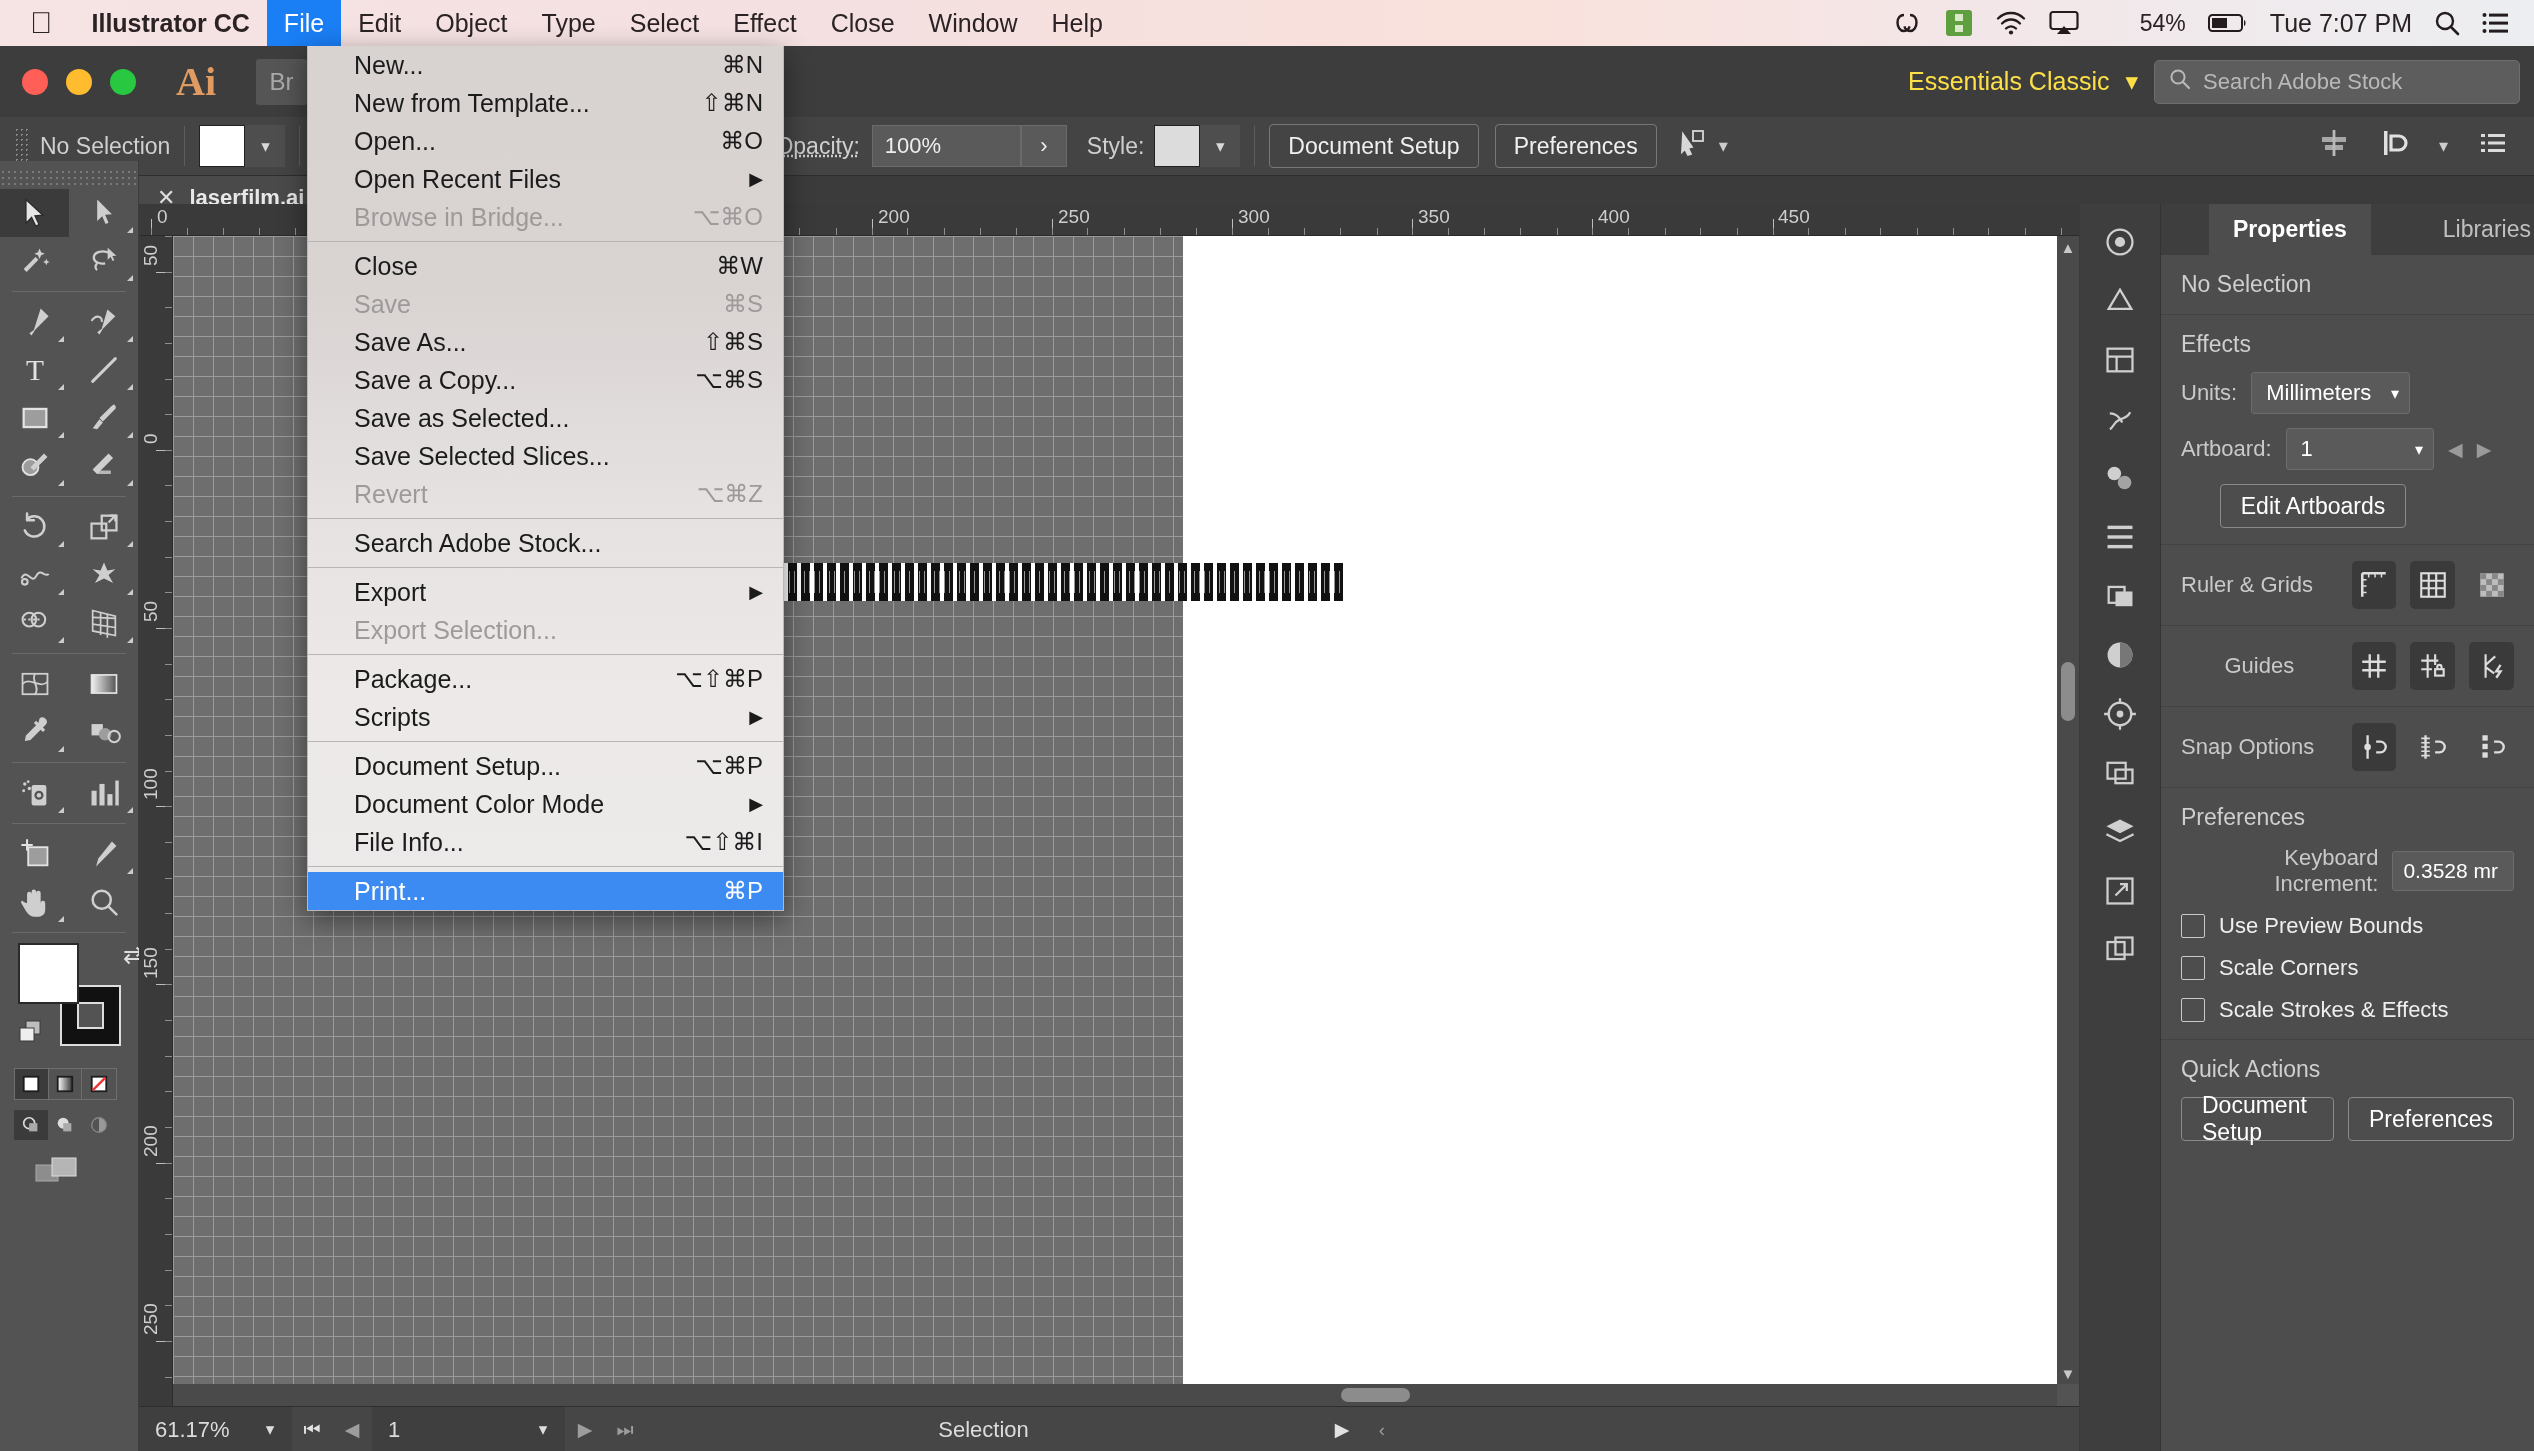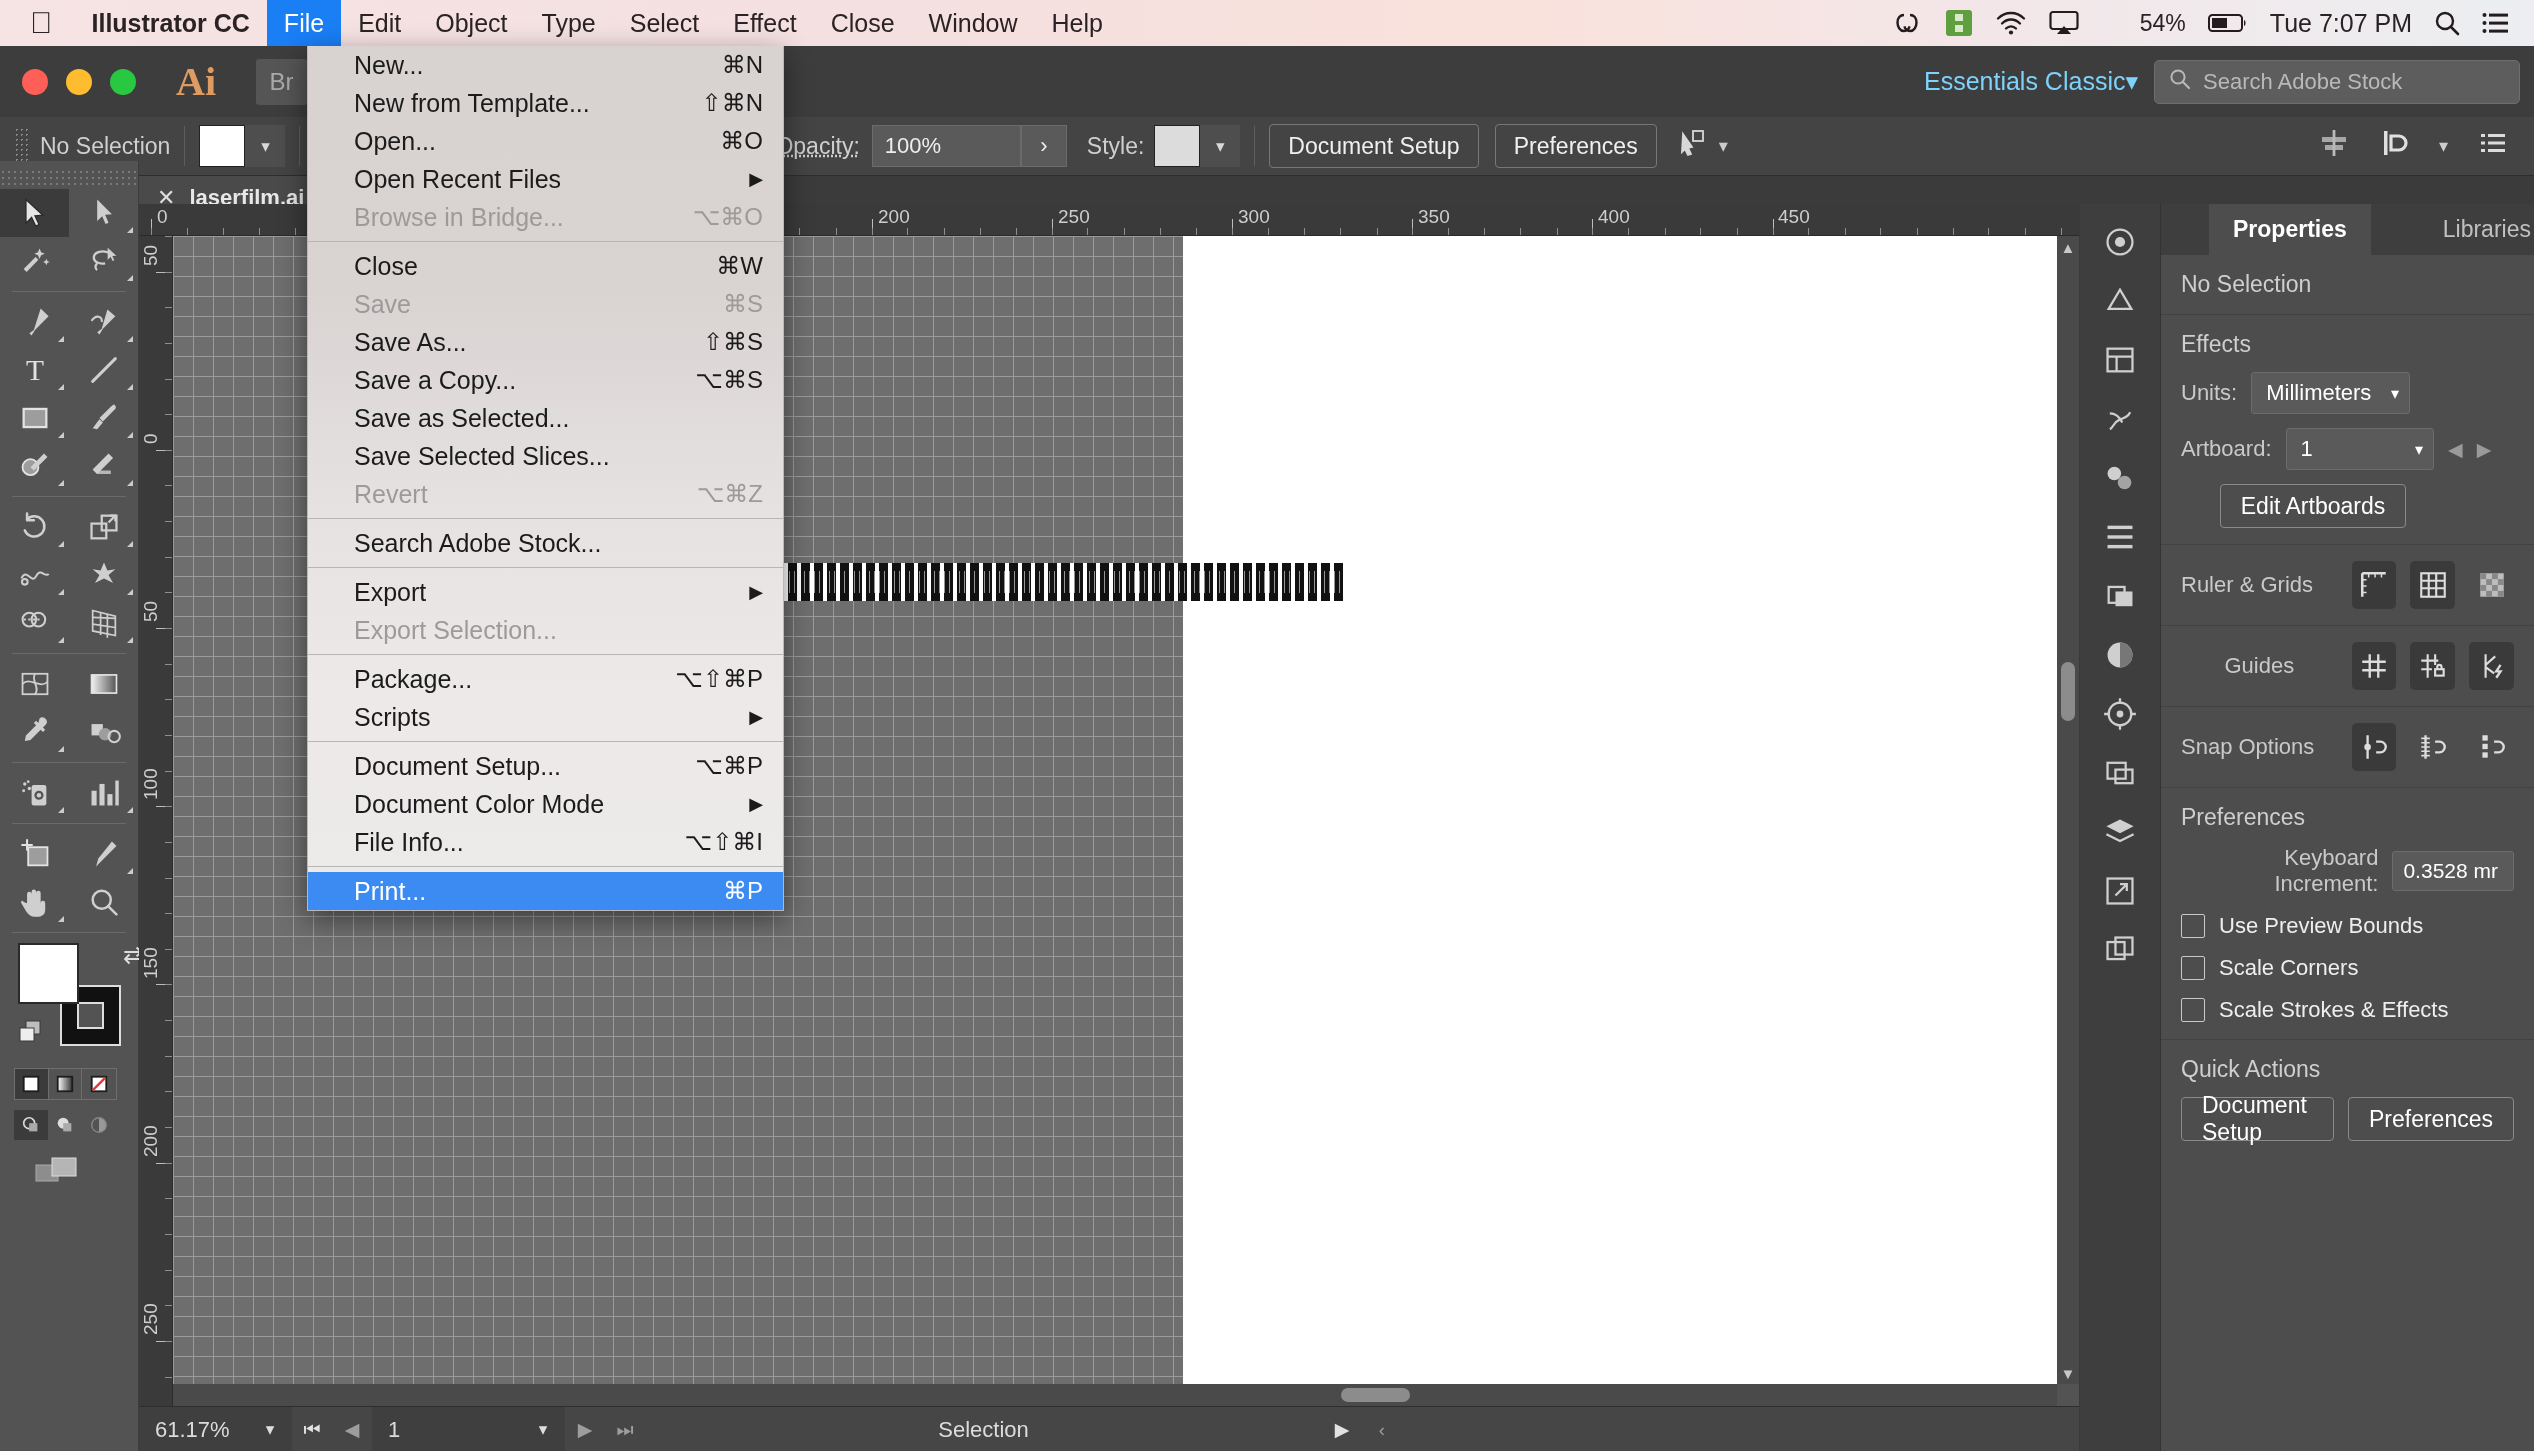--- a/index.html
+++ b/index.html
@@ -22,21 +22,21 @@
   #appwin{position:absolute;left:0;top:46px;width:2534px;height:1406px;background:#535353;}
 
   
   #titlebar{position:relative;height:71px;background:#3d3d3d;display:flex;align-items:center;}
   .traffic{display:flex;gap:18px;margin-left:22px;}
   .tl{width:26px;height:26px;border-radius:50%;}
   .tl.r{background:#ff5f57;} .tl.y{background:#febc2e;} .tl.g{background:#28c840;}
   #ai-logo{margin-left:40px;color:#e09b62;font-size:40px;font-weight:bold;font-family:"Liberation Serif",serif;line-height:1;}
   #br-btn{margin-left:40px;width:51px;height:46px;background:#555;color:#aaa;font-size:24px;
     display:flex;align-items:center;justify-content:center;border-radius:3px;}
-  #ws-name{position:absolute;right:396px;display:flex;align-items:center;color:#7dd3fc;font-size:25px;}
+  #ws-name{position:absolute;right:396px;display:flex;align-items:center;gap:16px;color:#fde047;font-size:25px;}
   #stock-search{position:absolute;right:14px;width:366px;height:44px;background:#5d5d5d;border:1px solid #6e6e6e;
     border-radius:5px;display:flex;align-items:center;padding:0 14px;gap:12px;color:#b9b9b9;font-size:22px;}
 
   
   #ctrlbar{height:59px;background:#444;display:flex;align-items:center;border-bottom:1px solid #2e2e2e;
     color:#d8d8d8;font-size:23px;gap:0;}
   .grip{width:16px;height:38px;margin:0 10px 0 14px;
     background-image:radial-gradient(#8a8a8a 1px, transparent 1px);background-size:5px 5px;}
   #ctrlbar .lbl{color:#cfcfcf;white-space:nowrap;}
   .swatch-ctl{width:46px;height:42px;background:#fff;border:1px solid #222;}

